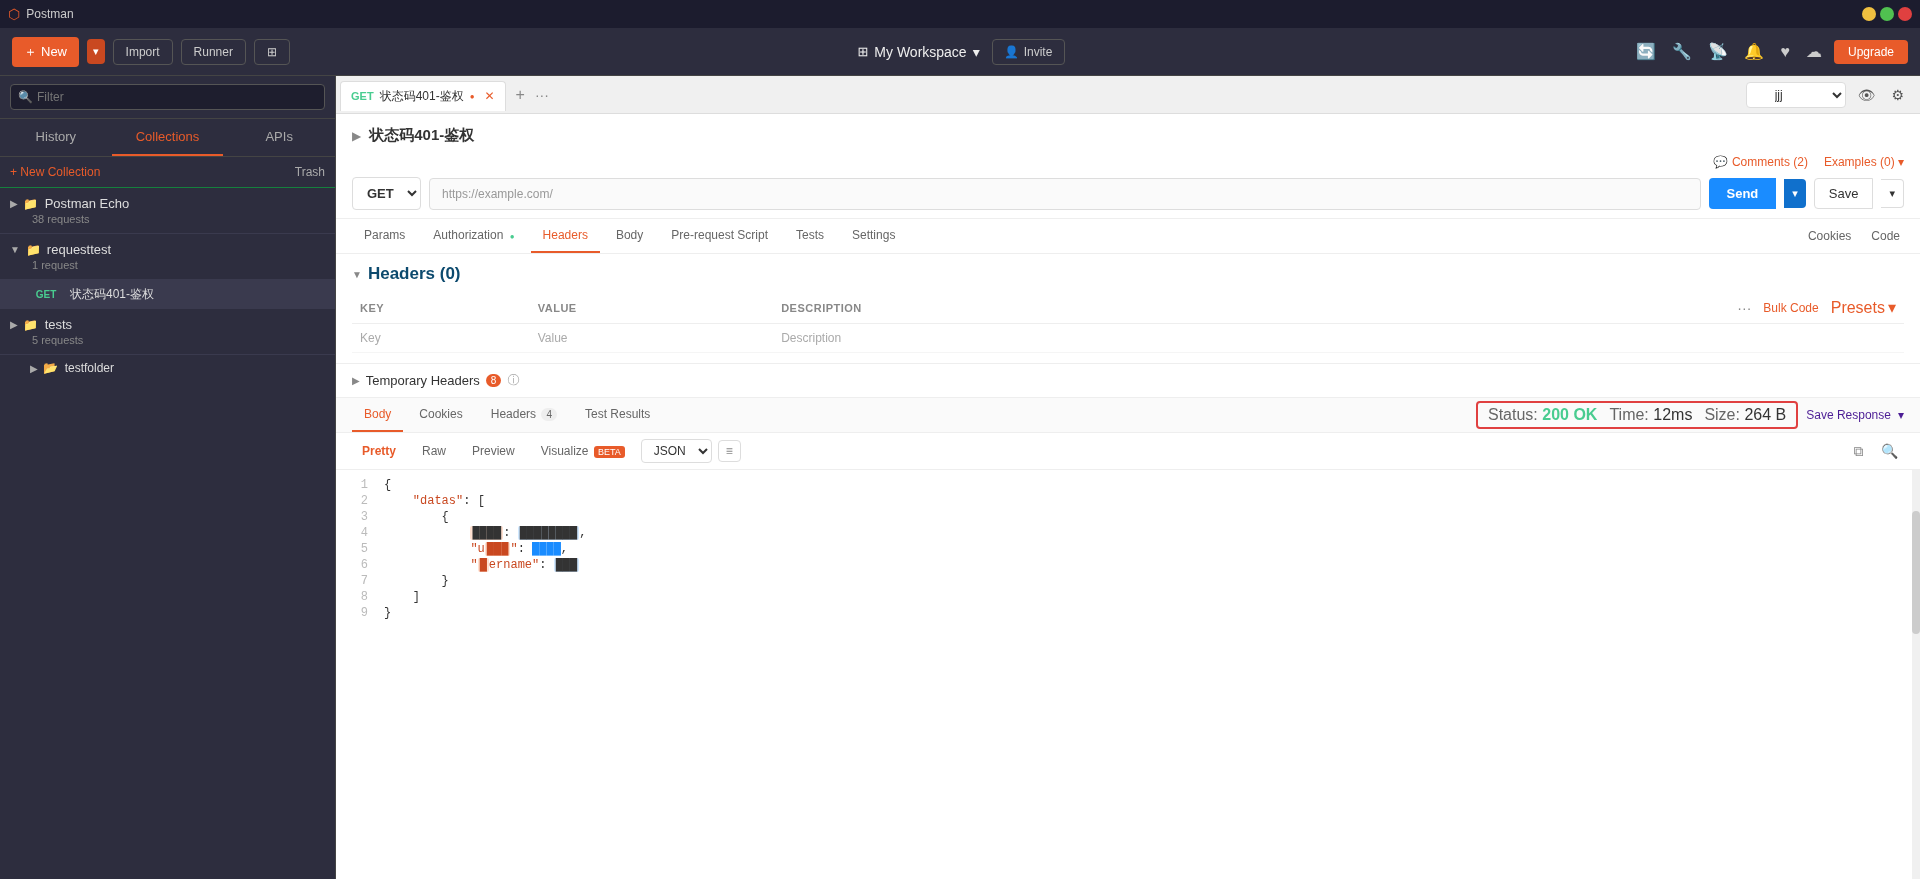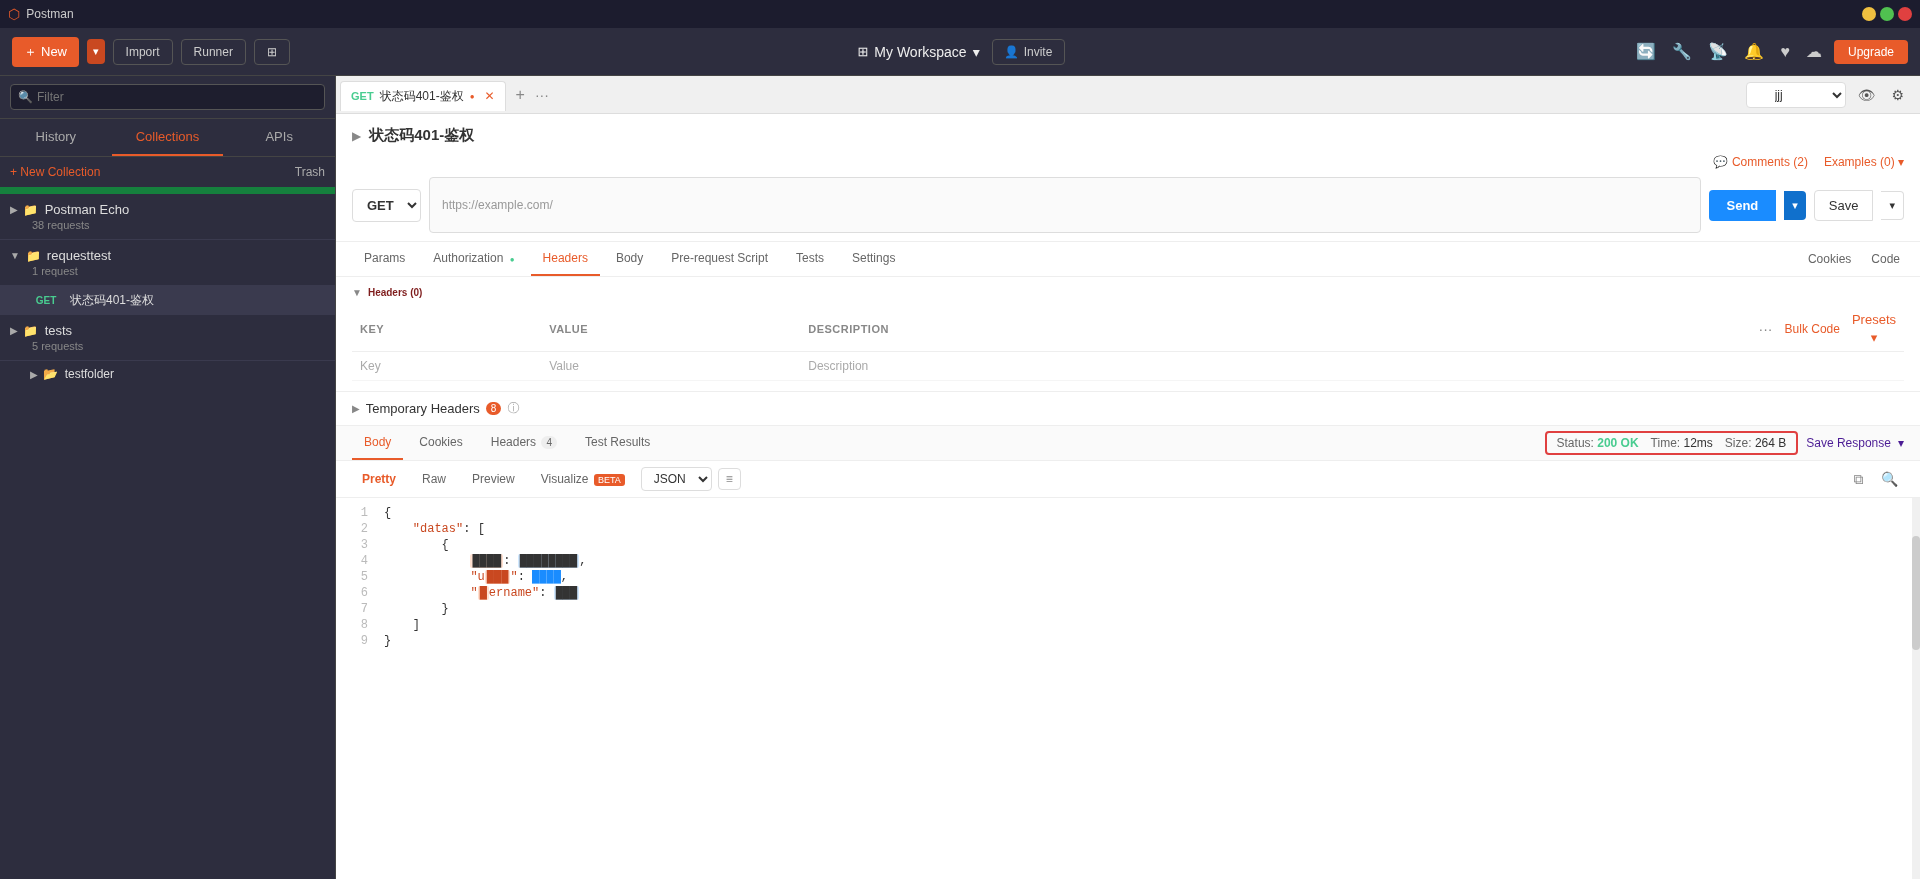--- a/index.html
+++ b/index.html
@@ -162,21 +162,21 @@
       color: #aaa;
       font-size: 13px;
       border-bottom: 2px solid transparent;
     }
     .sidebar-tab.active { color: #e85b2a; border-bottom: 2px solid #e85b2a; }
     .sidebar-action-bar {
       display: flex;
       justify-content: space-between;
       align-items: center;
       padding: 8px 10px;
-      border-bottom: 7px solid #15803d;
+      border-bottom: 1px solid #15803d;
     }
     .new-collection-btn {
       background: transparent;
       color: #e85b2a;
       border: none;
       cursor: pointer;
       font-size: 12px;
       display: flex;
       align-items: center;
       gap: 4px;
@@ -325,21 +325,21 @@
       padding: 7px 10px;
       font-size: 13px;
       color: #333;
       cursor: pointer;
       font-weight: 600;
     }
     .url-input {
       flex: 1;
       border: 1px solid #ddd;
       border-radius: 4px;
-      padding: 20px 12px;
+      padding: 8px 12px;
       font-size: 12px;
       color: #999;
       outline: none;
       background: #fafafa;
     }
     .send-btn {
       background: #1a8cff;
       color: white;
       border: none;
       border-radius: 4px 0 0 4px;
@@ -401,41 +401,41 @@
 
     
     .headers-section { padding: 10px 16px; }
     .section-header {
       display: flex;
       align-items: center;
       gap: 6px;
       margin-bottom: 8px;
     }
     .section-collapse { color: #888; cursor: pointer; font-size: 10px; }
-    .section-title { font-size: 10px; font-weight: 600; color: #7f1d1d; }
+    .section-title { font-size: 17px; font-weight: 600; color: #0c4a6e; }
 
     .headers-table { width: 100%; border-collapse: collapse; }
     .headers-table th {
       text-align: left;
       padding: 6px 8px;
       font-size: 11px;
       font-weight: 600;
       color: #888;
       border-bottom: 1px solid #eee;
       text-transform: uppercase;
       letter-spacing: 0.5px;
     }
     .headers-table td {
       padding: 7px 8px;
       font-size: 12px;
       color: #aaa;
       border-bottom: 1px solid #f5f5f5;
     }
     .bulk-edit-btn { color: #e85b2a; font-size: 12px; cursor: pointer; background: none; border: none; }
-    .presets-btn { color: #e85b2a; font-size: 13px; cursor: pointer; background: none; border: none; display: flex; align-items: center; gap: 3px; flex-direction: column; }
+    .presets-btn { color: #e85b2a; font-size: 16px; cursor: pointer; background: none; border: none; display: flex; align-items: center; gap: 3px; }
     .dots-btn { color: #888; font-size: 14px; cursor: pointer; background: none; border: none; }
 
     
     .temp-headers {
       display: flex;
       align-items: center;
       gap: 6px;
       padding: 8px 16px;
       border-top: 1px solid #eee;
     }
@@ -480,21 +480,21 @@
       display: flex;
       align-items: center;
       gap: 8px;
     }
     .status-box {
       border: 2px solid #e04040;
       border-radius: 4px;
       padding: 3px 10px;
       display: flex;
       gap: 12px;
-      font-size: 12px;
+      font-size: 16px;
     }
     .status-ok { color: #49cc90; font-weight: 600; }
     .save-response-btn { color: #4c1d95; font-size: 12px; cursor: pointer; background: none; border: none; display: flex; align-items: center; gap: 7px; white-space: nowrap; }
 
     
     .response-body {
       flex: 1;
       display: flex;
       flex-direction: column;
       overflow: hidden;

